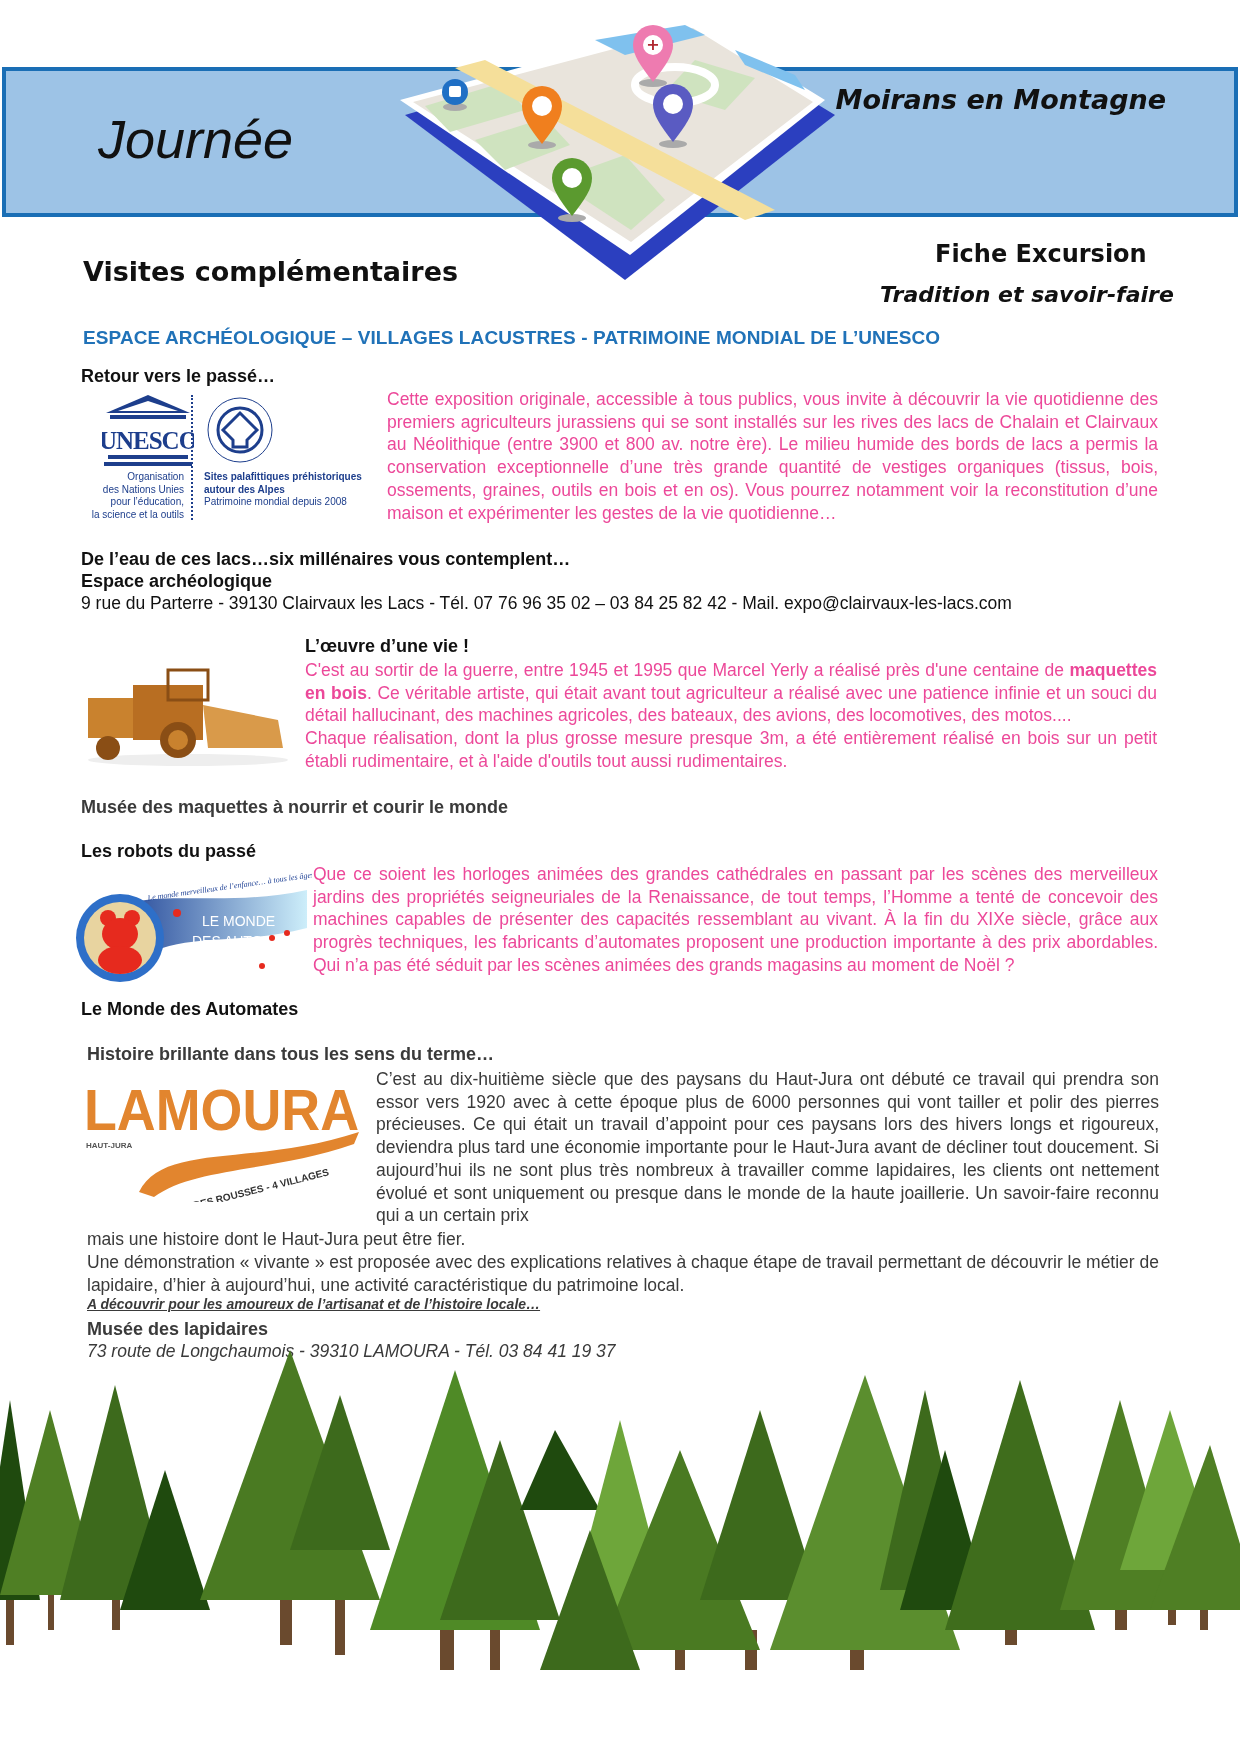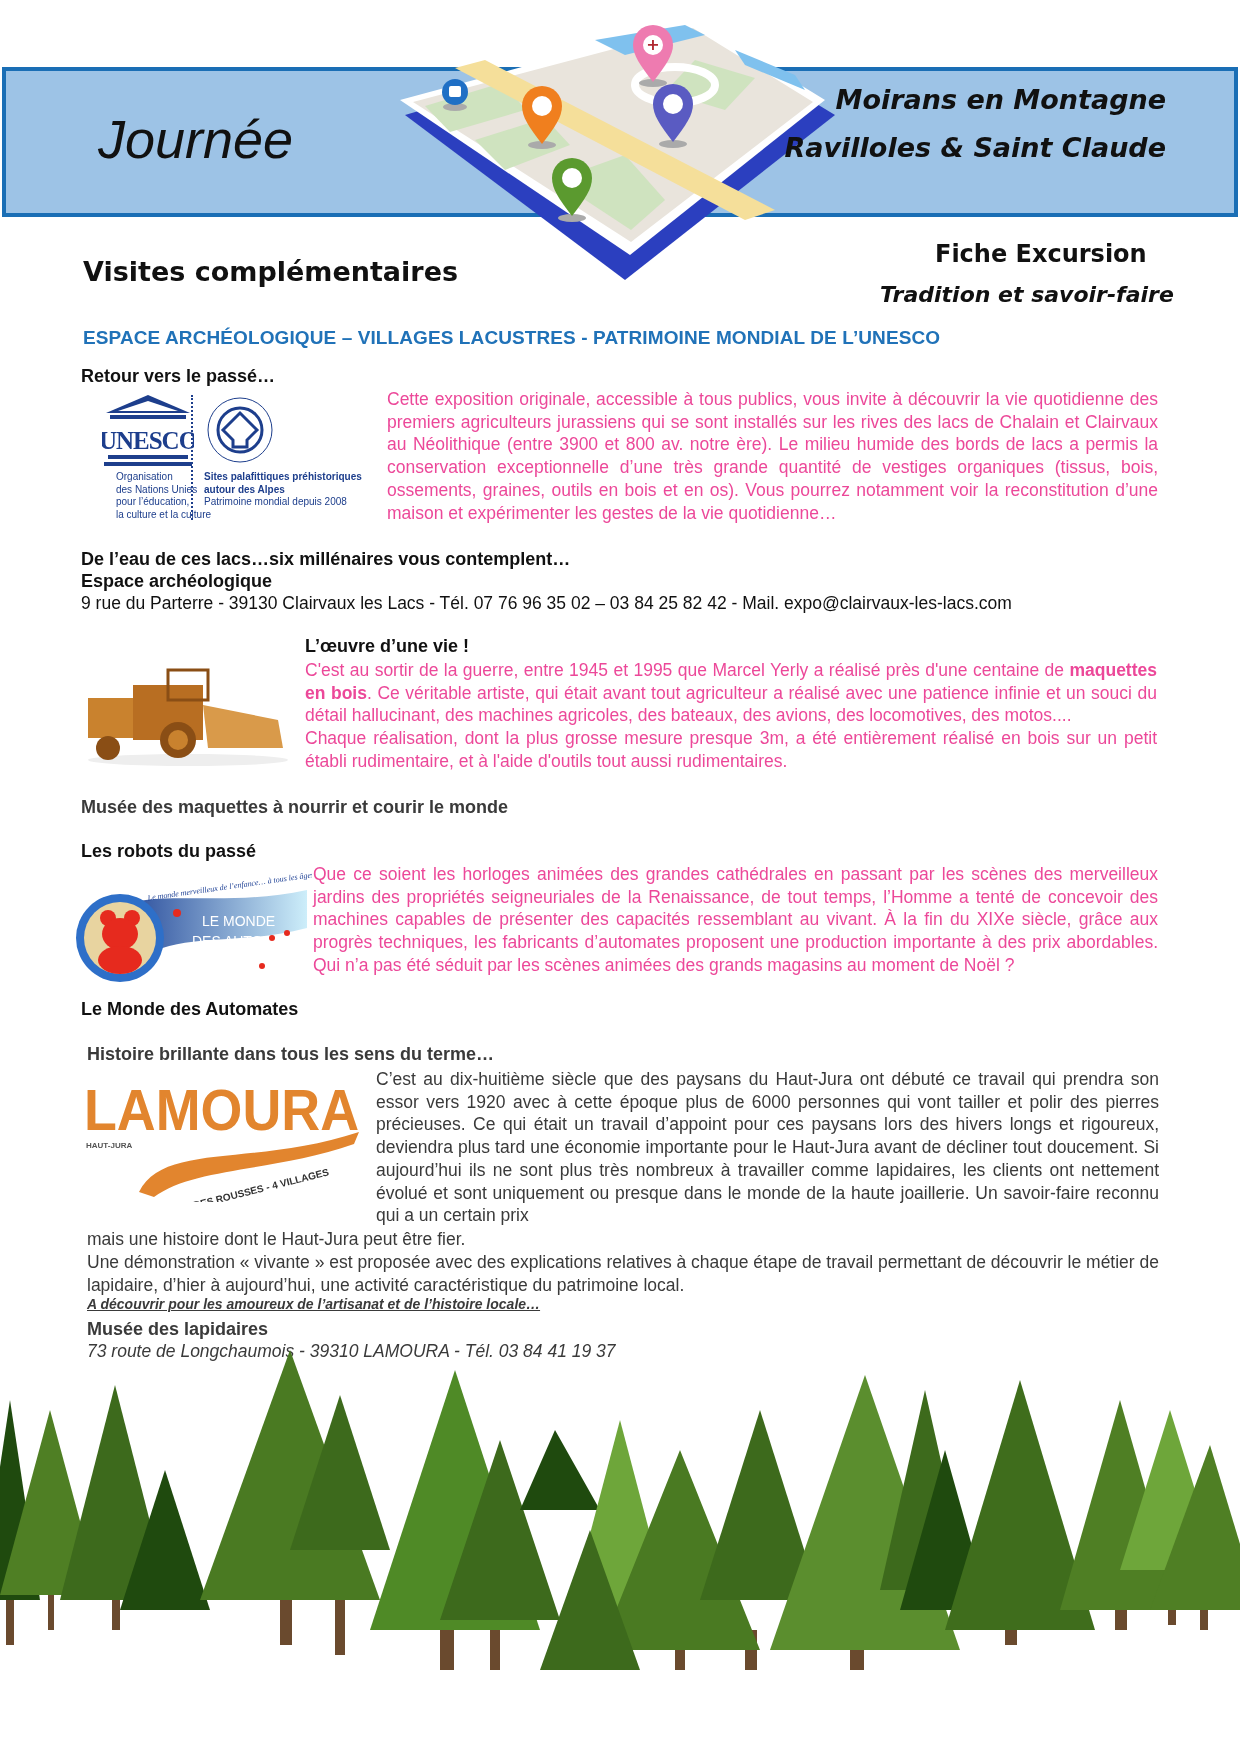--- a/index.html
+++ b/index.html
@@ -70,21 +70,20 @@
   </g>
   <g>
     <ellipse cx="177" cy="198" rx="14" ry="4" fill="#aaa"></ellipse>
     <path d="M177 196 C164 179 157 169 157 158 A20 20 0 1 1 197 158 C197 169 190 179 177 196Z" fill="#5b9a2f"></path>
     <circle cx="177" cy="158" r="10" fill="#fff"></circle>
   </g>
 </svg>
 
 <div class="towns">
   <div>Moirans en Montagne</div>
-  <div>Ravilloles &amp; Saint Claude</div>
 </div>
 
 <div class="visites">Visites complémentaires</div>
 <div class="fiche">Fiche Excursion</div>
 <div class="tradition">Tradition et savoir-faire</div>
 
 <div class="section-title">ESPACE ARCHÉOLOGIQUE – VILLAGES LACUSTRES - PATRIMOINE MONDIAL DE L’UNESCO</div>
 
 <div class="abs h" style="left:81px;top:366px;">Retour vers le passé…</div>
 
@@ -96,25 +95,25 @@
     <text x="46" y="56" font-size="25" text-anchor="middle" fill="#1d3e8c" font-family="Liberation Serif,serif" font-weight="bold" letter-spacing="-1">UNESCO</text>
     <rect x="6" y="62" width="80" height="4" fill="#1d3e8c"></rect>
     <rect x="2" y="69" width="88" height="4" fill="#1d3e8c"></rect>
   </svg>
   <div style="position:absolute;left:111px;top:2px;height:125px;border-left:2px dotted #1d3e8c;"></div>
   <svg width="70" height="70" viewBox="0 0 70 70" style="position:absolute;left:125px;top:2px;">
     <circle cx="35" cy="35" r="32" fill="none" stroke="#1d3e8c" stroke-width="1"></circle>
     <circle cx="35" cy="35" r="22" fill="none" stroke="#1d3e8c" stroke-width="3"></circle>
     <polygon points="35,18 52,35 42,45 42,52 28,52 28,45 18,35" fill="none" stroke="#1d3e8c" stroke-width="3"></polygon>
   </svg>
-  <div style="position:absolute;left:0;top:78px;width:104px;font-size:10px;line-height:12.5px;color:#1d3e8c;margin-left:36px;">
+  <div style="position:absolute;left:0;top:78px;width:104px;text-align:right;font-size:10px;line-height:12.5px;color:#1d3e8c;">
     <div>Organisation</div>
     <div>des Nations Unies</div>
     <div>pour l’éducation,</div>
-    <div>la culture et la culture</div>
+    <div>la science et la outils</div>
   </div>
   <div style="position:absolute;left:124px;top:78px;font-size:10px;line-height:12.5px;color:#1d3e8c;">
     <div style="font-weight:bold;">Sites palafittiques préhistoriques</div>
     <div style="font-weight:bold;">autour des Alpes</div>
     <div>Patrimoine mondial depuis 2008</div>
   </div>
 </div>
 
 <div class="abs p" style="left:387px;top:388px;width:771px;">Cette exposition originale, accessible à tous publics, vous invite à découvrir la vie quotidienne des premiers agriculteurs jurassiens qui se sont installés sur les rives des lacs de Chalain et Clairvaux au Néolithique (entre 3900 et 800 av. notre ère). Le milieu humide des bords de lacs a permis la conservation exceptionnelle d’une très grande quantité de vestiges organiques (tissus, bois, ossements, graines, outils en bois et en os). Vous pourrez notamment voir la reconstitution d’une maison et expérimenter les gestes de la vie quotidienne…</div>
 

